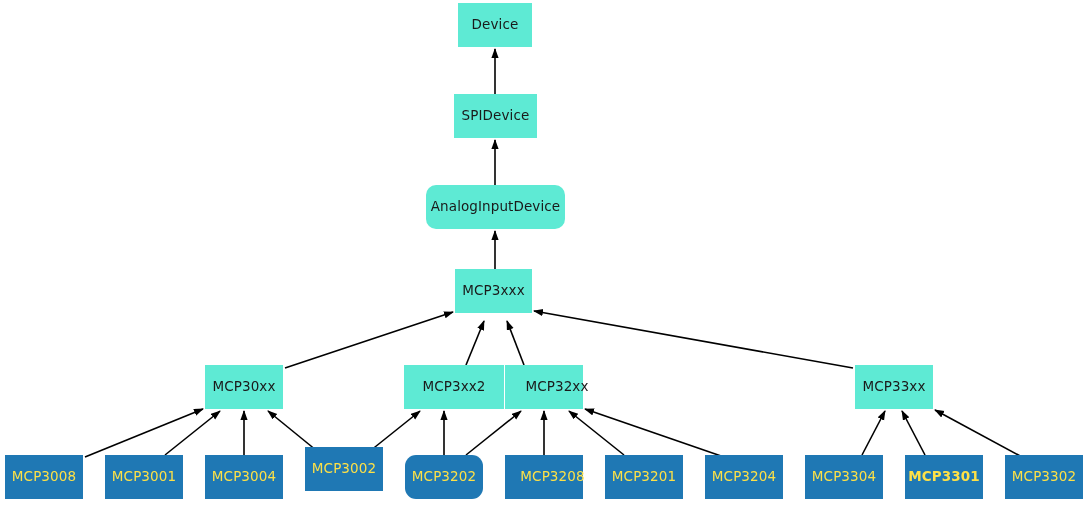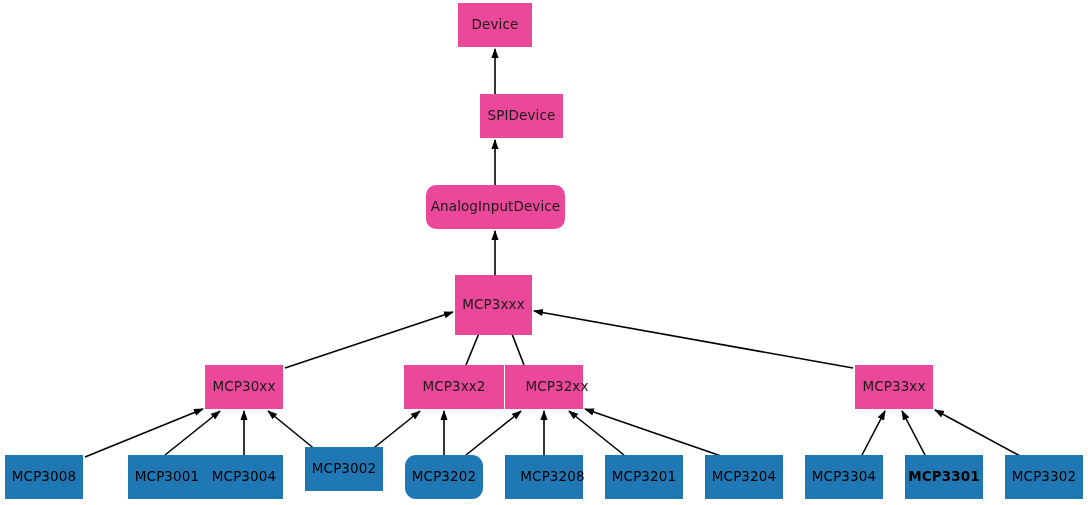--- a/index.html
+++ b/index.html
@@ -32,26 +32,26 @@
     align-items: center;
     justify-content: center;
     height: 44px;
     font-size: 13.5px;
     line-height: 1;
     letter-spacing: 0.1px;
     white-space: nowrap;
     z-index: 2;
   }
   .node-base {
-    background: #ec4899;
+    background: #5eead4;
     color: #1a1a1a;
   }
   .node-leaf {
     background: #1f78b4;
-    color: #000000;
+    color: #fde047;
   }
   .node-label {
     pointer-events: none;
   }
 </style>
 </head>
 <body>
 
 <div id="diagram-root">
   <svg id="edge-layer" viewBox="0 0 1088 505" width="1088" height="505" xmlns="http://www.w3.org/2000/svg">
@@ -80,45 +80,45 @@
         <line x1="724" y1="457" x2="585" y2="409" stroke="#000000" stroke-width="1.6" marker-end="url(#arrowhead)"></line>
         <line x1="862" y1="455" x2="885" y2="411" stroke="#000000" stroke-width="1.6" marker-end="url(#arrowhead)"></line>
         <line x1="925" y1="455" x2="902" y2="411" stroke="#000000" stroke-width="1.6" marker-end="url(#arrowhead)"></line>
         <line x1="1022" y1="457" x2="935" y2="410" stroke="#000000" stroke-width="1.6" marker-end="url(#arrowhead)"></line>
       </g>
   </svg>
   <div id="nodes-layer">
       <div class="node node-base" style="left: 458px; top: 3px; width: 74px; height: 44px;">
         <span class="node-label">Device</span>
       </div>
-      <div class="node node-base" style="left: 480px; top: 94px; width: 83px; height: 44px;">
+      <div class="node node-base" style="left: 454px; top: 94px; width: 83px; height: 44px;">
         <span class="node-label">SPIDevice</span>
       </div>
       <div class="node node-base" style="left: 426px; top: 185px; width: 139px; height: 44px; border-radius: 10px;">
         <span class="node-label">AnalogInputDevice</span>
       </div>
-      <div class="node node-base" style="left: 455px; top: 275px; width: 77px; height: 60px;">
+      <div class="node node-base" style="left: 455px; top: 269px; width: 77px; height: 44px;">
         <span class="node-label">MCP3xxx</span>
       </div>
       <div class="node node-base" style="left: 205px; top: 365px; width: 78px; height: 44px;">
         <span class="node-label">MCP30xx</span>
       </div>
       <div class="node node-base" style="left: 404px; top: 365px; width: 100px; height: 44px;">
         <span class="node-label">MCP3xx2</span>
       </div>
       <div class="node node-base" style="left: 505px; top: 365px; width: 78px; height: 44px; padding-left: 26px;">
         <span class="node-label">MCP32xx</span>
       </div>
       <div class="node node-base" style="left: 855px; top: 365px; width: 78px; height: 44px;">
         <span class="node-label">MCP33xx</span>
       </div>
       <div class="node node-leaf" style="left: 5px; top: 455px; width: 78px; height: 44px;">
         <span class="node-label">MCP3008</span>
       </div>
-      <div class="node node-leaf" style="left: 105px; top: 455px; width: 78px; height: 44px; margin-left: 23px;">
+      <div class="node node-leaf" style="left: 105px; top: 455px; width: 78px; height: 44px;">
         <span class="node-label">MCP3001</span>
       </div>
       <div class="node node-leaf" style="left: 205px; top: 455px; width: 78px; height: 44px; text-align: center;">
         <span class="node-label">MCP3004</span>
       </div>
       <div class="node node-leaf" style="left: 305px; top: 447px; width: 78px; height: 44px;">
         <span class="node-label">MCP3002</span>
       </div>
       <div class="node node-leaf" style="left: 405px; top: 455px; width: 78px; height: 44px; border-radius: 11px;">
         <span class="node-label">MCP3202</span>

